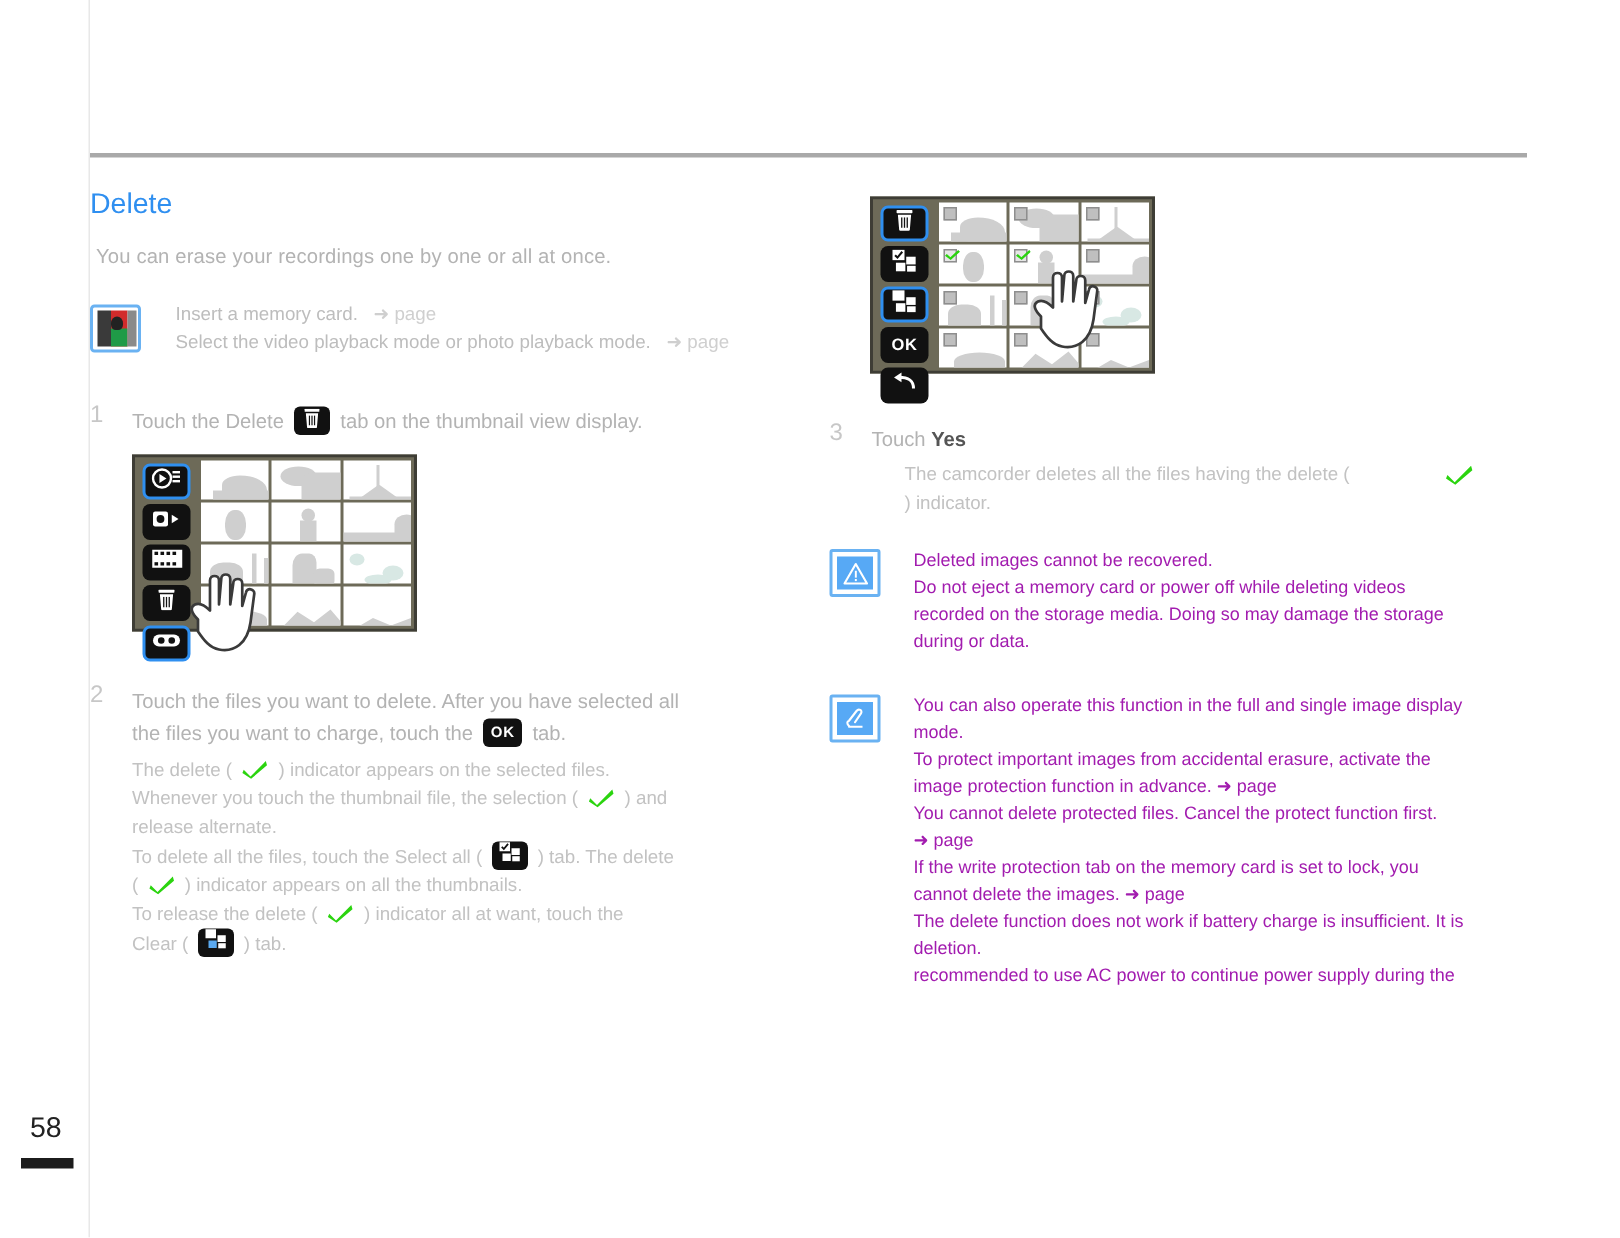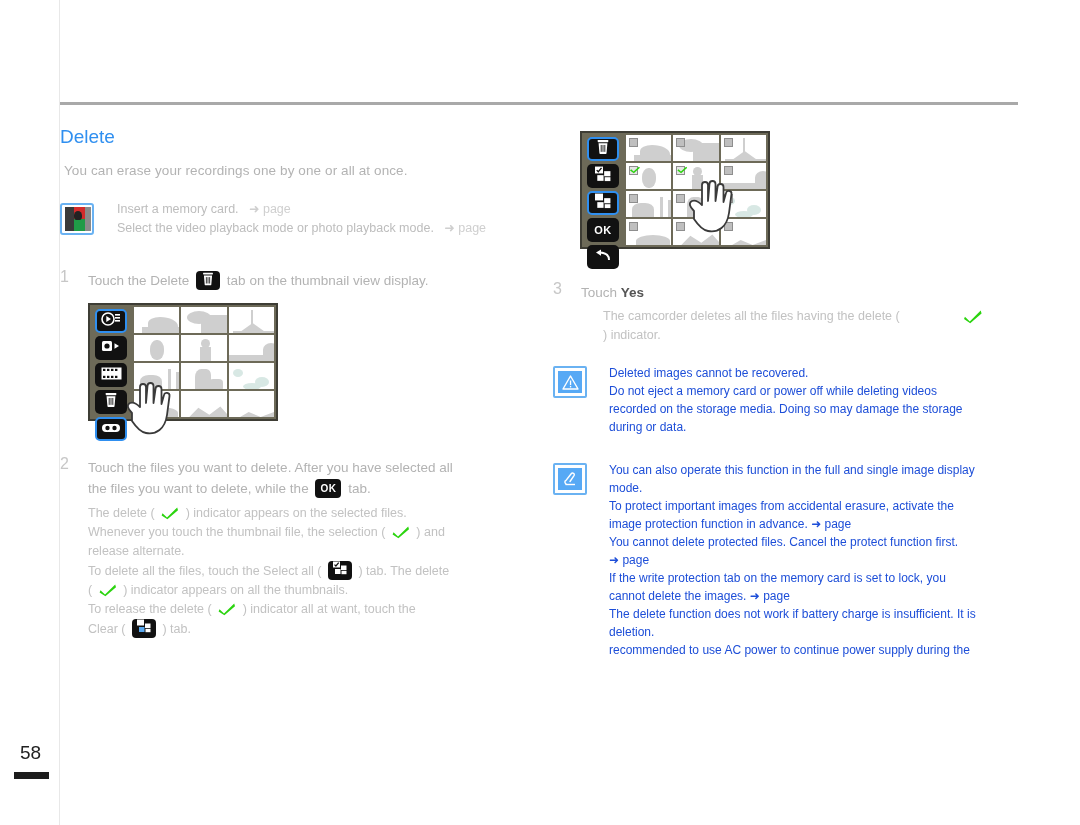--- a/index.html
+++ b/index.html
@@ -102,21 +102,21 @@
   .hand{position:absolute;z-index:9;}
 
   
   .callout{position:absolute;}
   .callout-icon{
     position:absolute;left:0;top:0;width:34px;height:32px;
     border:2px solid #6ab2f2;background:#fff;box-sizing:border-box;border-radius:2px;
     display:flex;align-items:center;justify-content:center;
   }
   .callout-icon .sq{width:24px;height:22px;background:#57a9f5;display:flex;align-items:center;justify-content:center;}
-  .callout-text{position:absolute;left:56px;top:-2px;font-size:12px;line-height:18px;color:#1d4ed8;width:400px;}
+  .callout-text{position:absolute;left:56px;top:-2px;font-size:12px;line-height:18px;color:#a21caf;width:400px;}
 
   
   .pagenum{position:absolute;left:20px;top:742px;font-size:19px;color:#222;font-weight:400;}
   .page-bar{position:absolute;left:14px;top:772px;width:35px;height:7px;background:#1c1c1c;}
   .edge-left{position:absolute;left:59px;top:0;width:1px;height:825px;background:#e8e8e8;}
 </style>
 </head>
 <body>
 
 <div class="page">
@@ -282,21 +282,21 @@
         </svg>
       </div>
     </div>
   </div>
 
   <div class="step" style="left:60px;top:455px;width:470px;">
     <div class="step-num">2</div>
     <div class="step-body">
       <div>Touch the files you want to delete. After you have selected all</div>
       <div>
-        <span>the files you want to delete, while the</span>
+        <span>the files you want to charge, touch the</span>
         <span class="chip ok">
           <span class="chip-label">OK</span>
         </span>
         <span>tab.</span>
       </div>
 
       <div class="sub" style="margin-top:5px;">
         <div>
           <span>The delete (</span>
           <span class="check"><svg width="18" height="14" viewBox="0 0 18 14">

